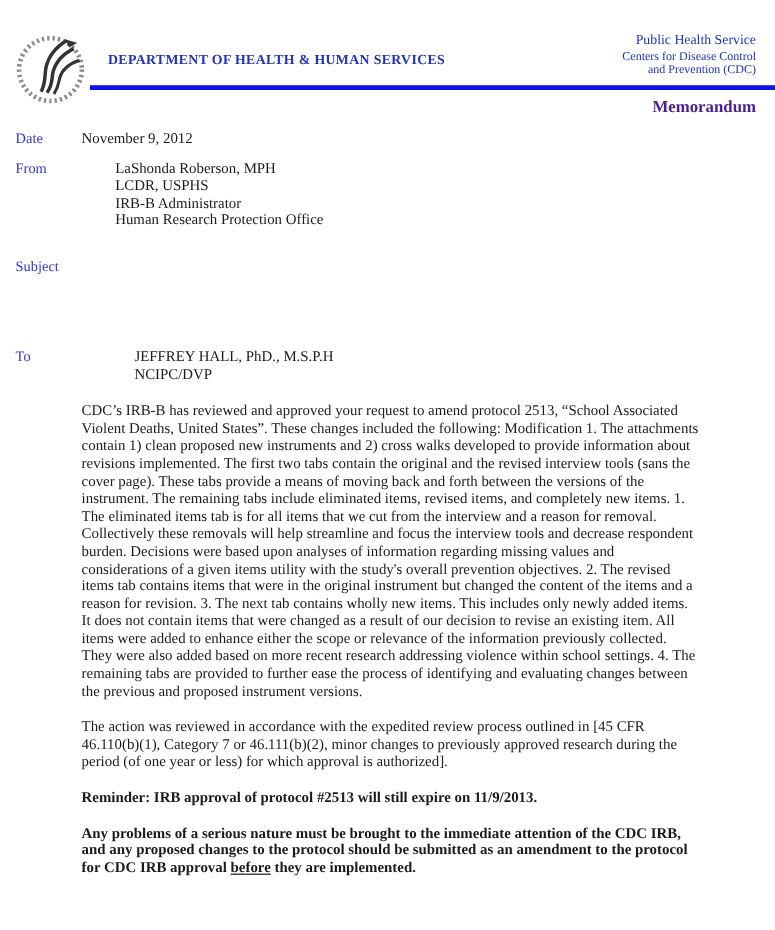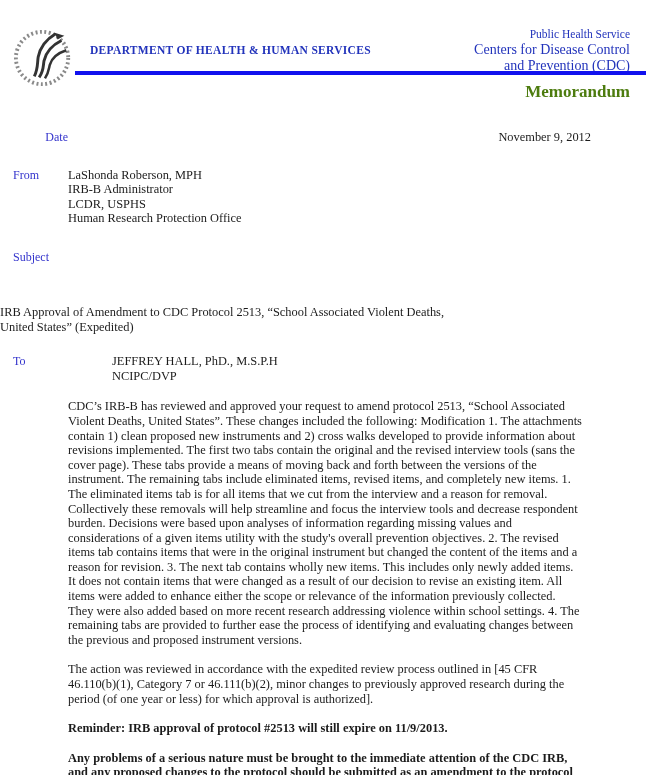--- a/index.html
+++ b/index.html
@@ -40,53 +40,53 @@
   }
   .agency-block {
     position: absolute;
     right: 16px;
     top: 2px;
     text-align: right;
     color: #2233bb;
     line-height: 1.18;
   }
   .agency-line-main { font-size: 11.5px; }
-  .agency-line-sub  { font-size: 14px; }
+  .agency-line-sub  { font-size: 10px; }
   .header-rule {
     position: absolute;
     left: 75px;
     right: 0px;
     top: 45px;
     height: 4px;
     background: #1111ee;
   }
   .memo-label {
     position: absolute;
     right: 16px;
     top: 56px;
-    font-size: 17px;
+    font-size: 14px;
     font-weight: bold;
-    color: #4d7c0f;
+    color: #4c1d95;
   }
   
   .field-row {
     display: flex;
     align-items: flex-start;
     font-size: 12.4px;
     line-height: 14.6px;
   }
   .field-label {
     flex: 0 0 55px;
     margin-left: 13px;
     color: #3333cc;
     font-size: 12px;
   }
   .field-value { flex: 1; padding-right: 55px; }
-  .row-date    { margin-top: 24px; text-align: right; }
-  .row-from    { margin-top: 23px; }
+  .row-date    { margin-top: 2px; }
+  .row-from    { margin-top: 10px; gap: 28px; }
   .row-subject { margin-top: 24px; flex-direction: column; }
   .row-to      { margin-top: 20px; gap: 44px; }
   .subject-wrap { max-width: 480px; }
   
   .body-block {
     margin-left: 68px;
     width: 515px;
     margin-top: 16px;
     font-size: 12.4px;
     line-height: 14.6px;
@@ -123,29 +123,28 @@
 
   <div class="field-row row-date">
     <div class="field-label">Date</div>
     <div class="field-value">November 9, 2012</div>
   </div>
 
   <div class="field-row row-from">
     <div class="field-label">From</div>
     <div class="field-value">
       <div>LaShonda Roberson, MPH</div>
+      <div>LCDR, USPHS</div>
       <div>IRB-B Administrator</div>
-      <div>LCDR, USPHS</div>
       <div>Human Research Protection Office</div>
     </div>
   </div>
 
   <div class="field-row row-subject">
     <div class="field-label">Subject</div>
-    <div class="field-value subject-wrap">IRB Approval of Amendment to CDC Protocol 2513, “School Associated Violent Deaths, United States” (Expedited)</div>
   </div>
 
   <div class="field-row row-to">
     <div class="field-label">To</div>
     <div class="field-value">
       <div>JEFFREY HALL, PhD., M.S.P.H</div>
       <div>NCIPC/DVP</div>
     </div>
   </div>
 

